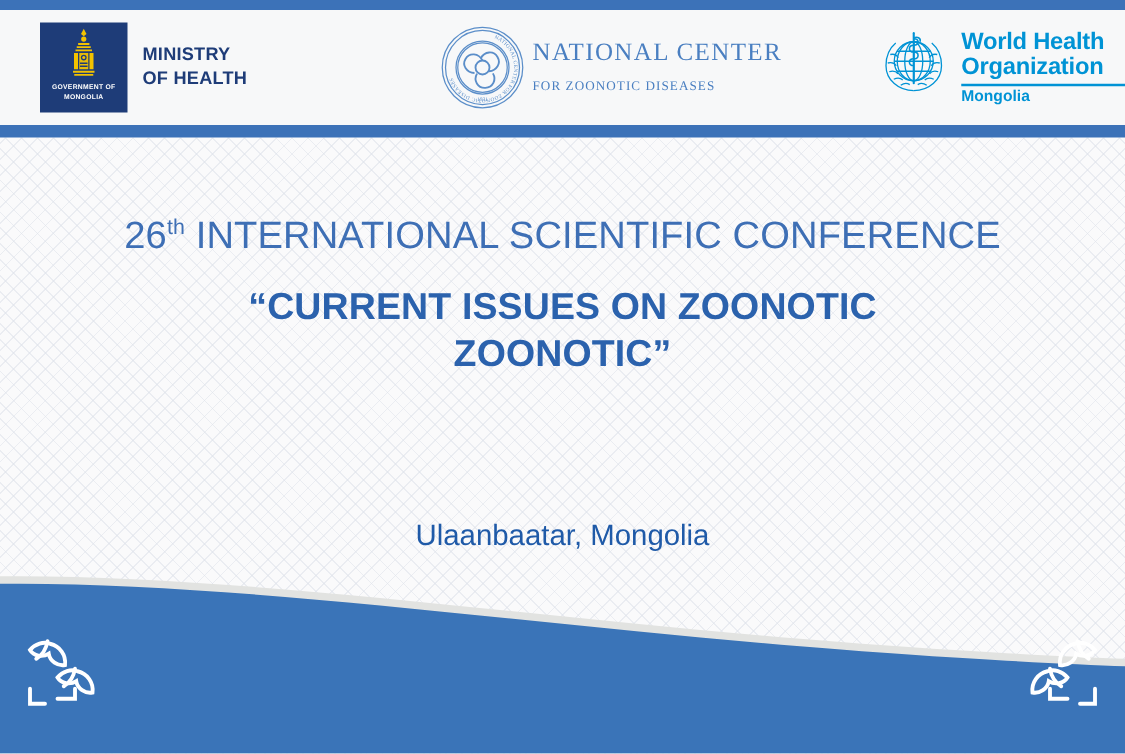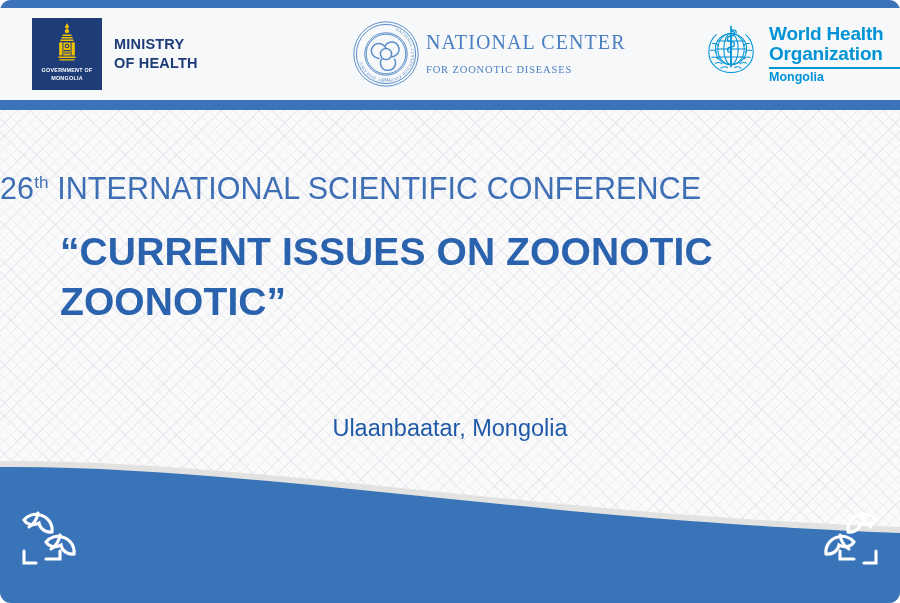--- a/index.html
+++ b/index.html
@@ -10,21 +10,20 @@
   body {
     font-family: "Liberation Sans", sans-serif;
   }
 
   #slide {
     position: relative;
     width: 900px;
     height: 603px;
     overflow: hidden;
     background: #fbfbfc;
-    border-radius: 11px;
   }
 
   
   .top-bar {
     position: absolute;
     left: 0;
     top: 0;
     width: 900px;
     height: 8px;
     background: #3c72b8;
@@ -164,37 +163,38 @@
     font-weight: bold;
     line-height: 1.1;
   }
 
   
   .title-block {
     position: absolute;
     left: 0;
     top: 170px;
     width: 900px;
+    text-align: center;
   }
   .title-line1 {
     color: #3e6fb5;
     font-size: 30.5px;
     font-weight: normal;
     letter-spacing: .1px;
     line-height: 1.2;
     white-space: nowrap;
   }
   .title-line1 sup {
     font-size: .56em;
     vertical-align: super;
     line-height: 0;
   }
   .title-main {
     color: #2b62ad;
-    font-size: 39px;
+    font-size: 30px;
     font-weight: bold;
     line-height: 1.28;
     letter-spacing: .1px;
     margin-top: 20px;
     padding: 0 60px;
   }
 
   
   .meta-block {
     position: absolute;

